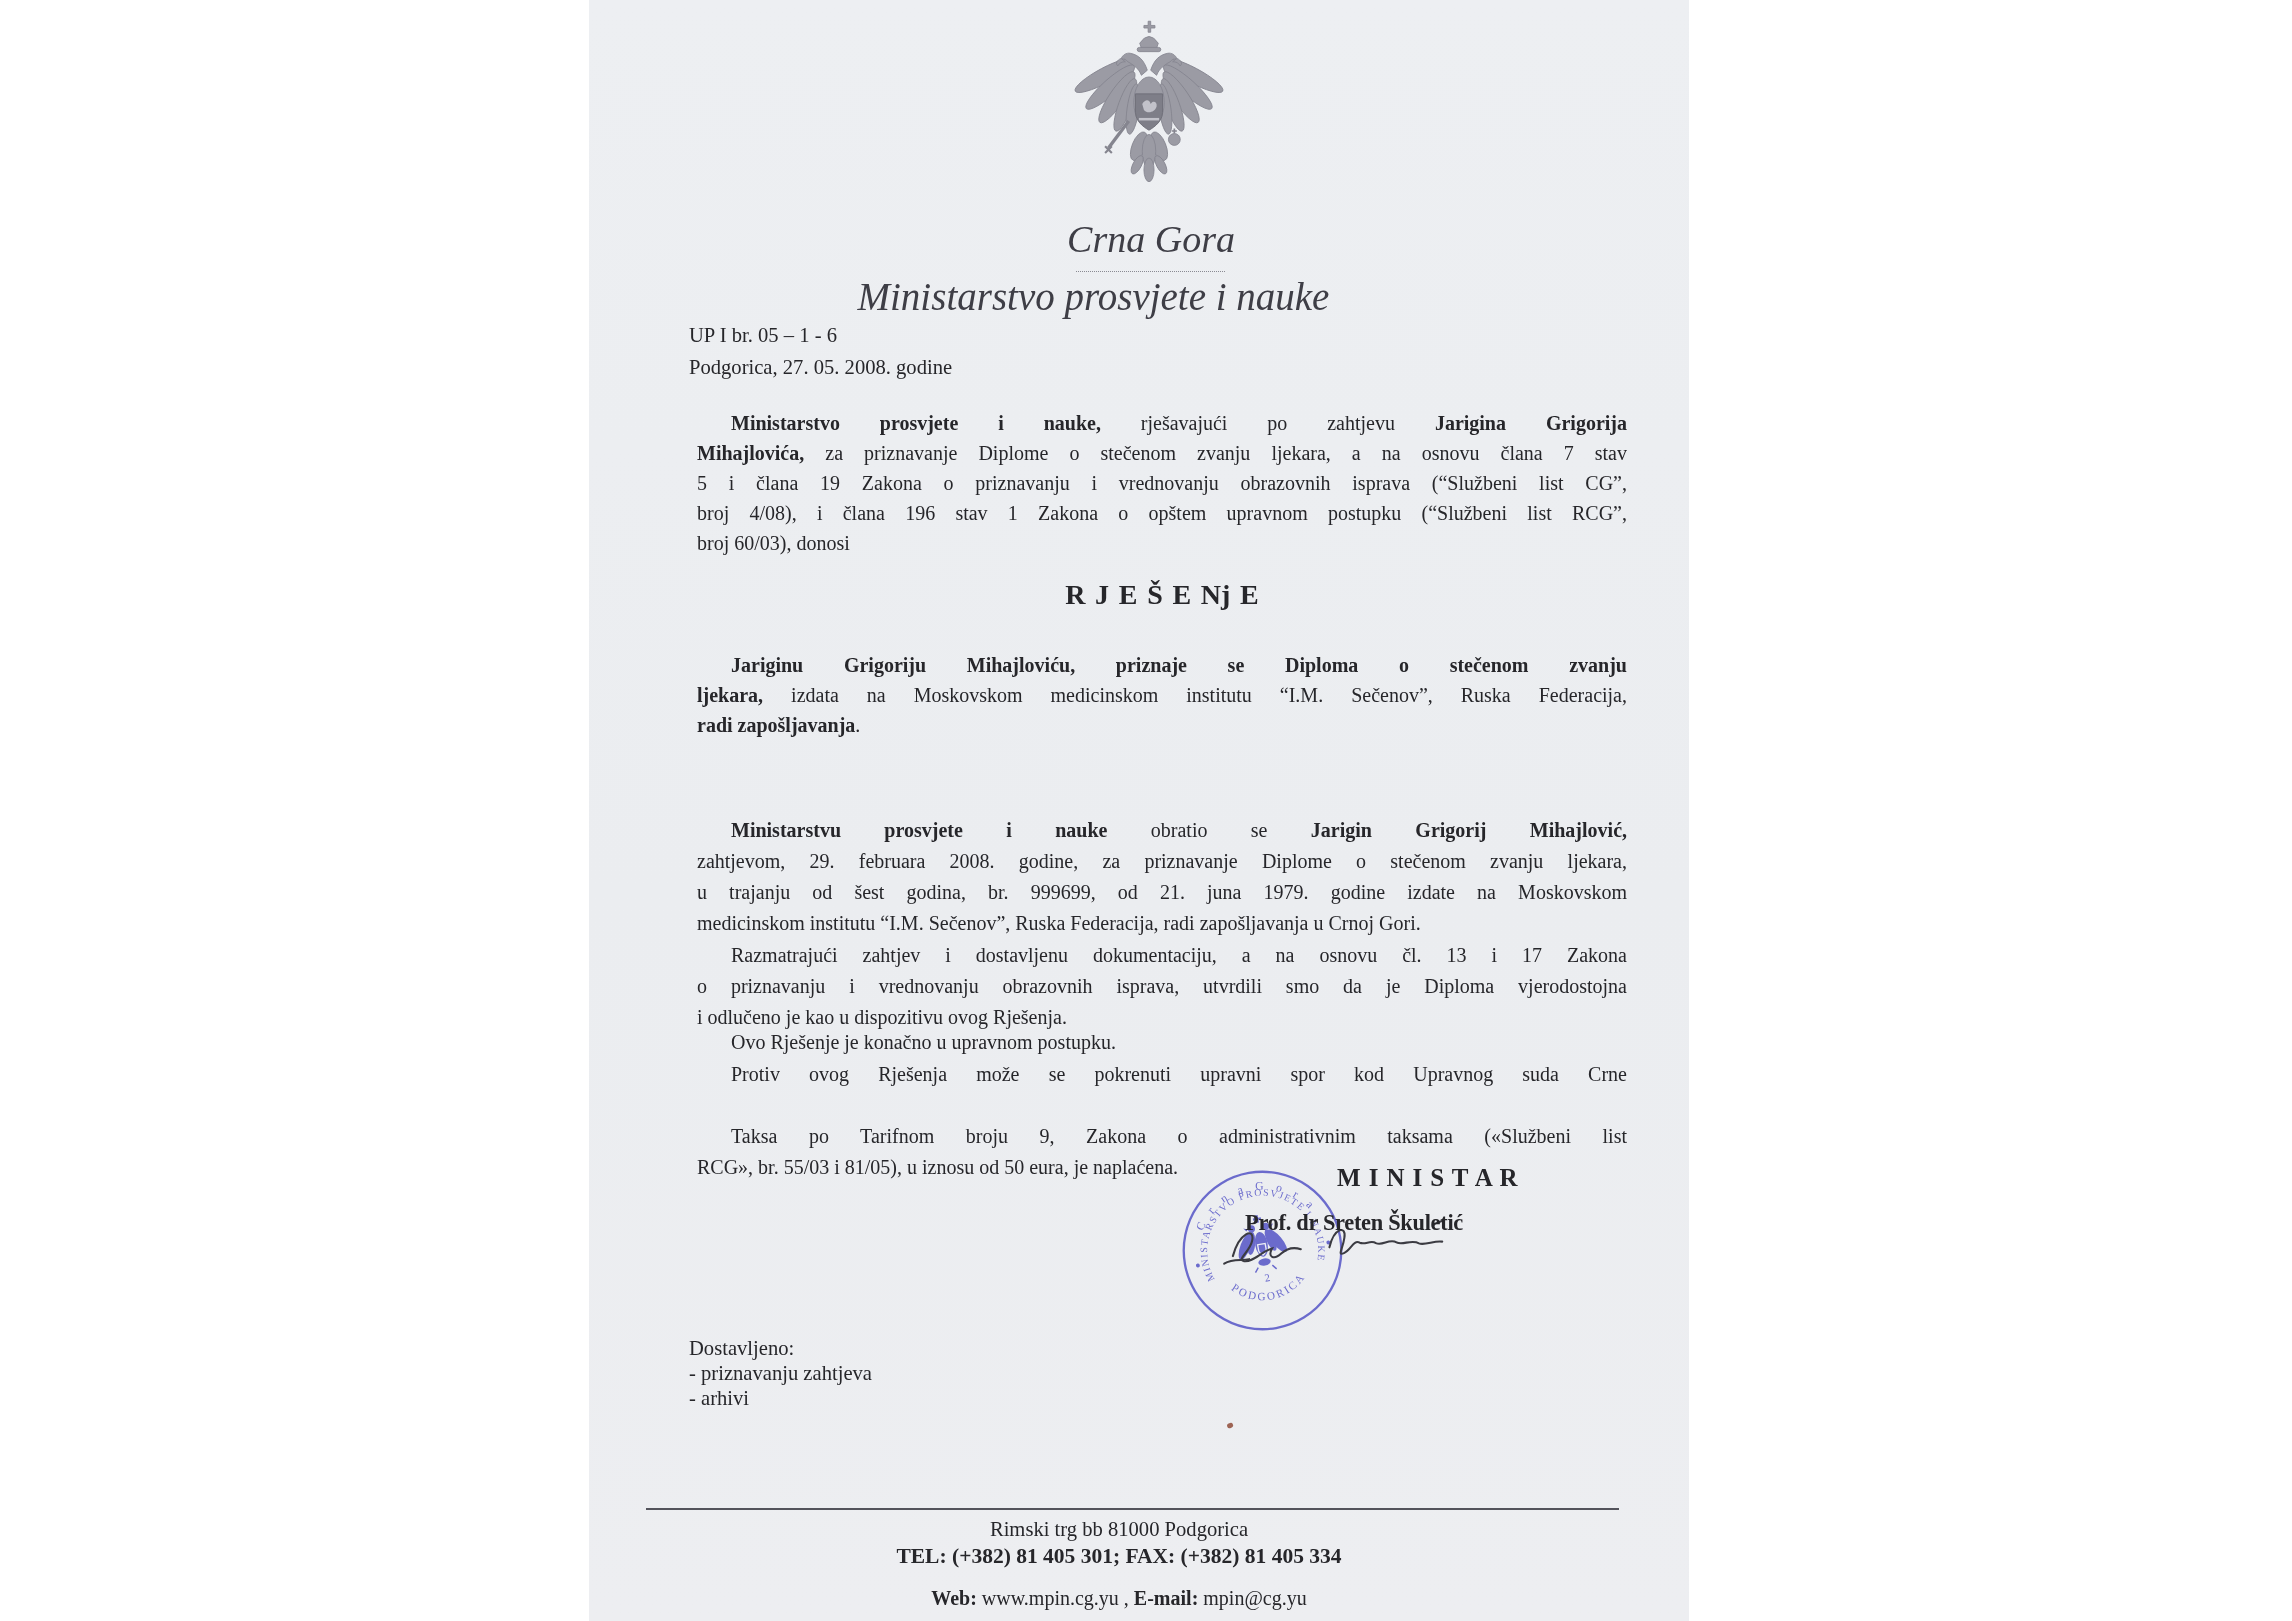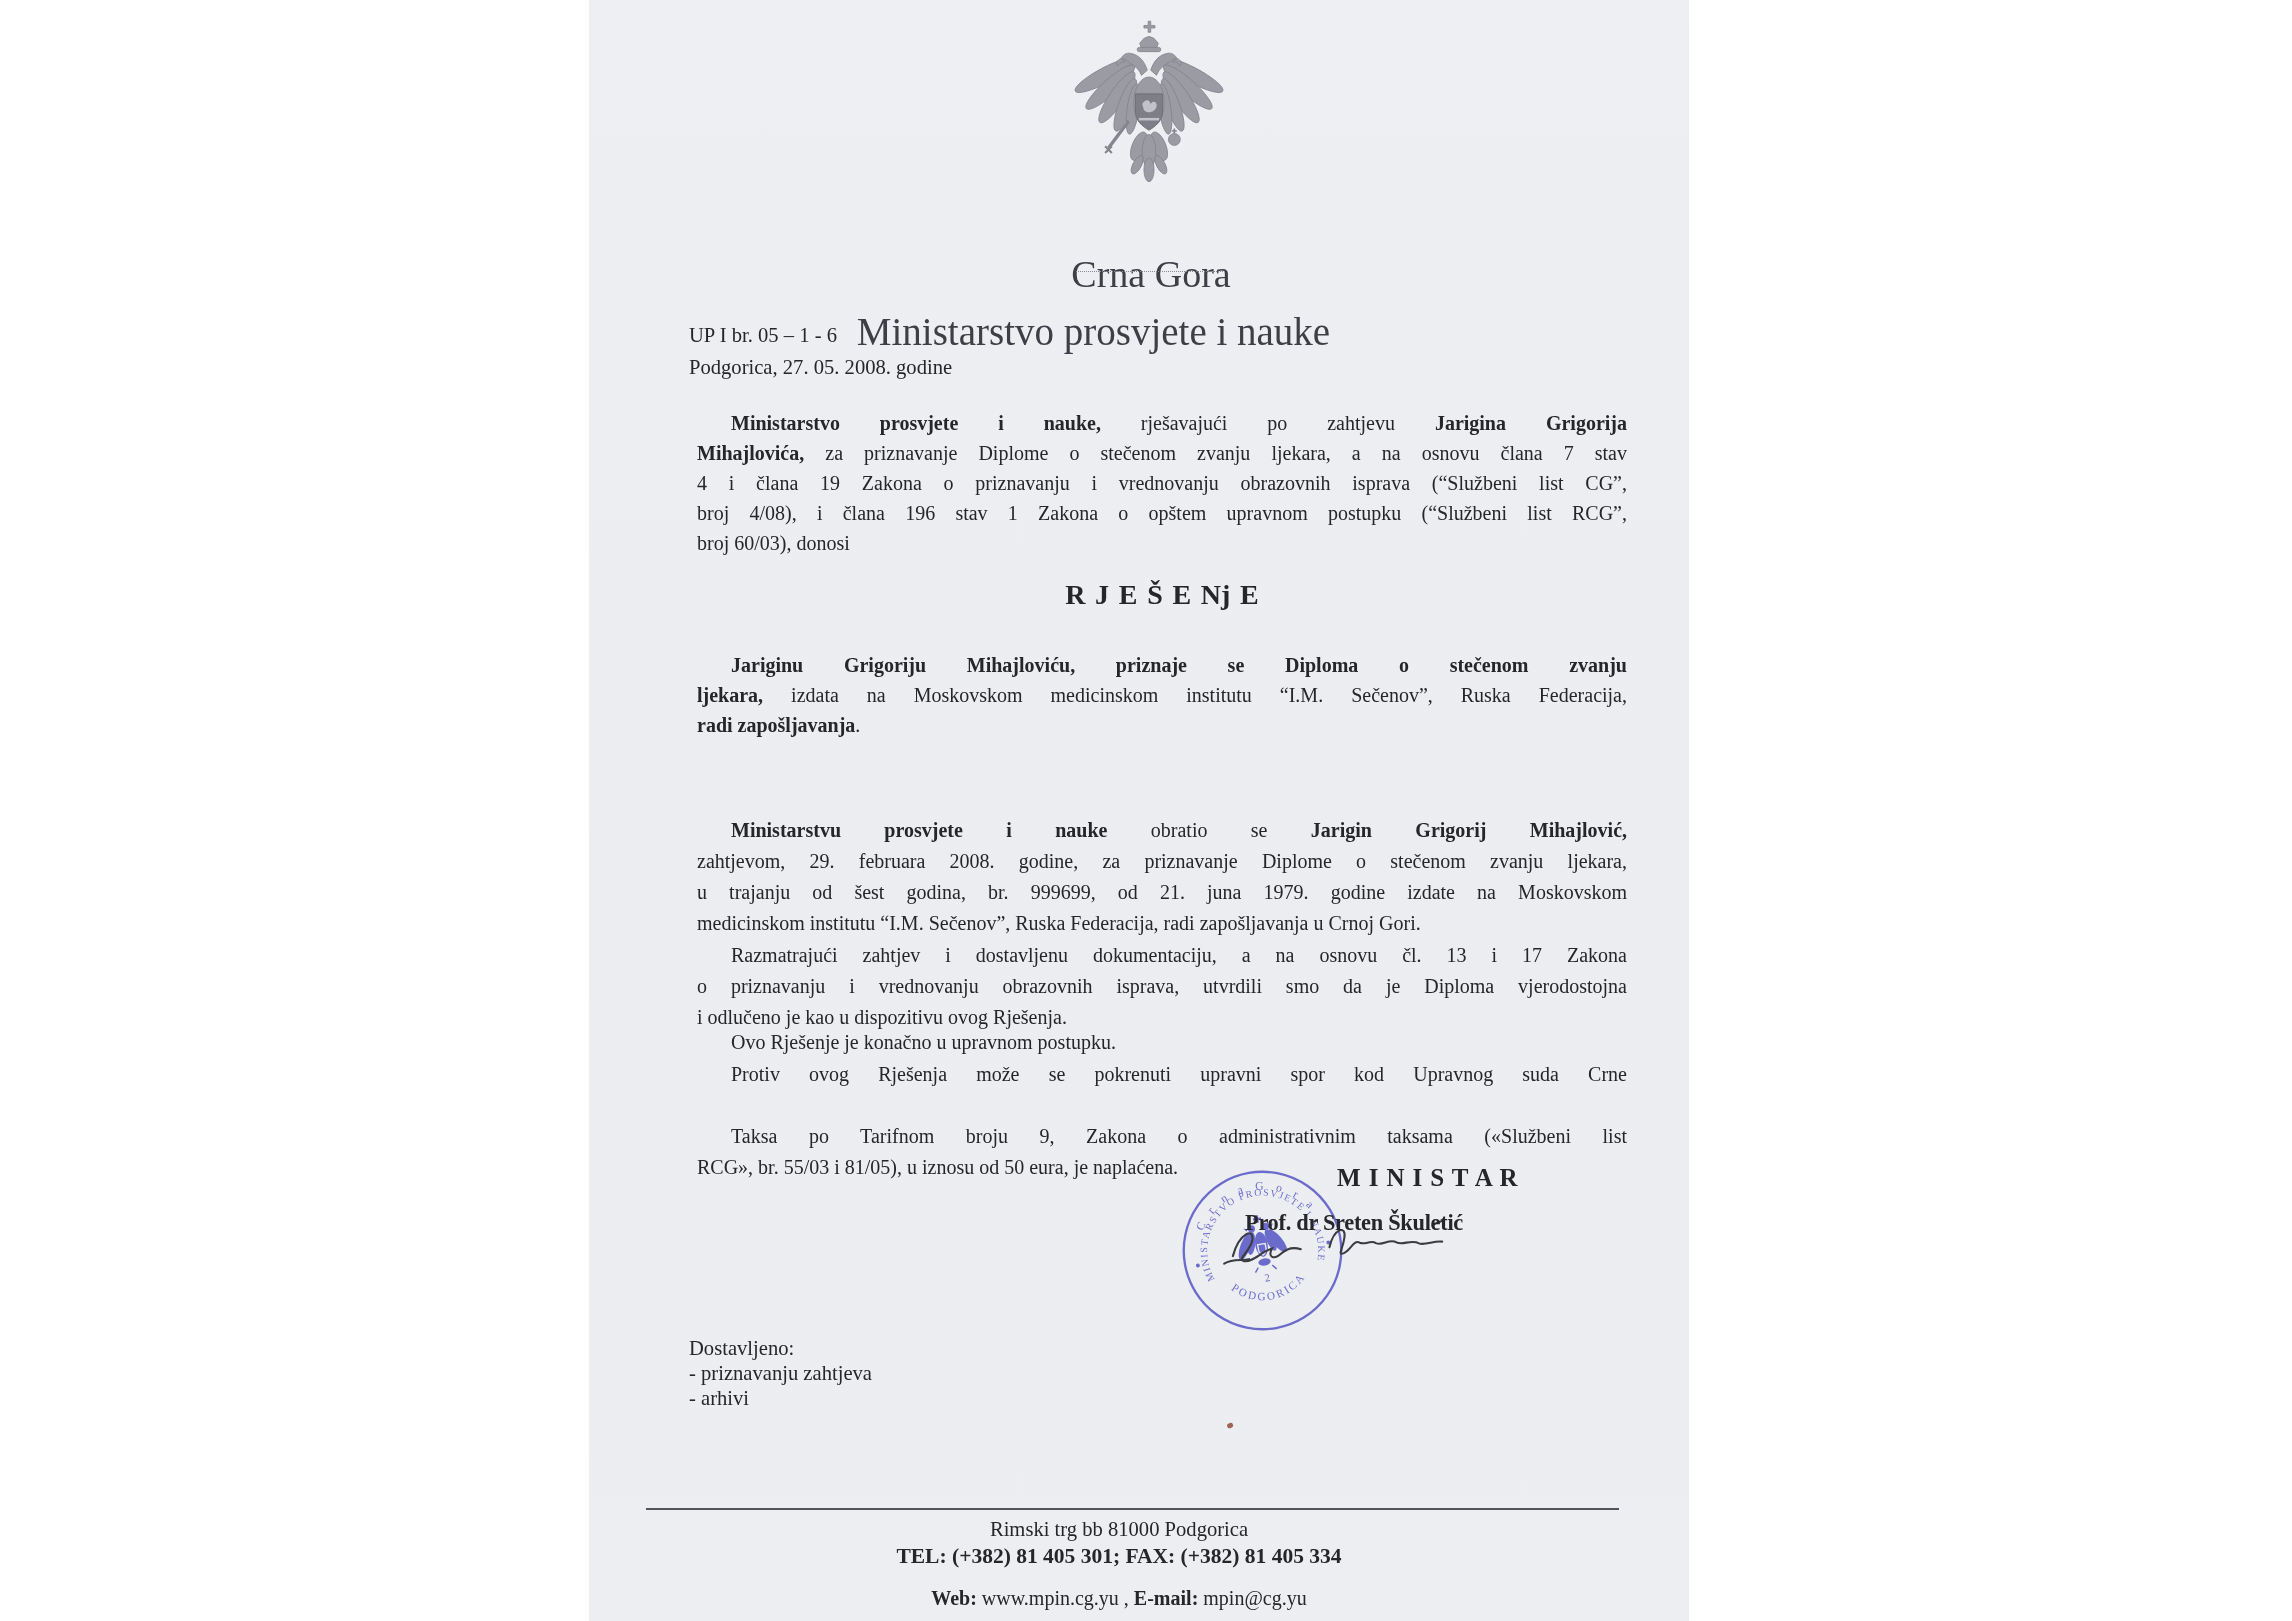--- a/index.html
+++ b/index.html
@@ -2,21 +2,21 @@
 <html style="font-size:14.3px"><head>
 <meta charset="utf-8">
 <style>
   html,body{margin:0;padding:0;background:#ffffff;}
   body{width:2293px;height:1621px;position:relative;overflow:hidden;
        font-family:"Liberation Serif","DejaVu Serif",serif;color:#26262a;}
   .page{position:absolute;left:589px;top:0;width:1100px;height:1621px;
         background:linear-gradient(180deg,#edeff2 0%,#ebedf0 55%,#edeef1 100%);}
   .abs{position:absolute;}
   .center{text-align:center;}
-  .script{color:#3e3e46;white-space:nowrap;margin-top:35px;}
+  .script{font-style:italic;color:#3e3e46;white-space:nowrap;}
   .col{position:absolute;left:100px;width:930px;}
   .para{position:absolute;left:8px;width:100%;}
   .line{text-align:justify;text-align-last:justify;line-height:31px;font-size:20px;}
   .lh34 .line{line-height:30px;}
   .line.last{text-align-last:left;}
   .line.indent{padding-left:34px;}
   .b{font-weight:bold;}
   .meta{font-size:20.6px;line-height:32px;}
   .heading{font-weight:bold;font-size:28px;word-spacing:2.7px;}
   .obraz{font-weight:bold;font-style:italic;font-size:21.5px;}
@@ -91,21 +91,21 @@
 
   <div class="abs meta" style="left:100px;top:319px;">
     <div>UP I br. 05 – 1 - 6</div>
     <div>Podgorica, 27. 05. 2008. godine</div>
   </div>
 
   <div class="col" style="top:0;height:1621px;">
     <div class="para lh34" style="top:408px;">
         <div class="line indent"><span class="b">Ministarstvo prosvjete i nauke,</span><span> rješavajući po zahtjevu </span><span class="b">Jarigina Grigorija</span></div>
         <div class="line"><span class="b">Mihajlovića,</span><span> za priznavanje Diplome o stečenom zvanju ljekara, a na osnovu člana 7 stav</span></div>
-        <div class="line"><span>4 i člana 19 Zakona o priznavanju i vrednovanju obrazovnih isprava (“Službeni list CG”,</span></div>
+        <div class="line"><span>5 i člana 19 Zakona o priznavanju i vrednovanju obrazovnih isprava (“Službeni list CG”,</span></div>
         <div class="line"><span>broj 4/08), i člana 196 stav 1 Zakona o opštem upravnom postupku (“Službeni list RCG”,</span></div>
         <div class="line last"><span>broj 60/03),  donosi</span></div>
       </div>
 
     <div class="para center heading" style="top:579px;">R J E Š E Nj E</div>
 
     <div class="para lh34" style="top:650px;">
         <div class="line indent"><span class="b">Jariginu Grigoriju Mihajloviću, priznaje se Diploma o stečenom zvanju</span></div>
         <div class="line"><span class="b">ljekara,</span><span> izdata na Moskovskom medicinskom institutu “I.M. Sečenov”, Ruska Federacija,</span></div>
         <div class="line last"><span class="b">radi zapošljavanja</span><span>.</span></div>

